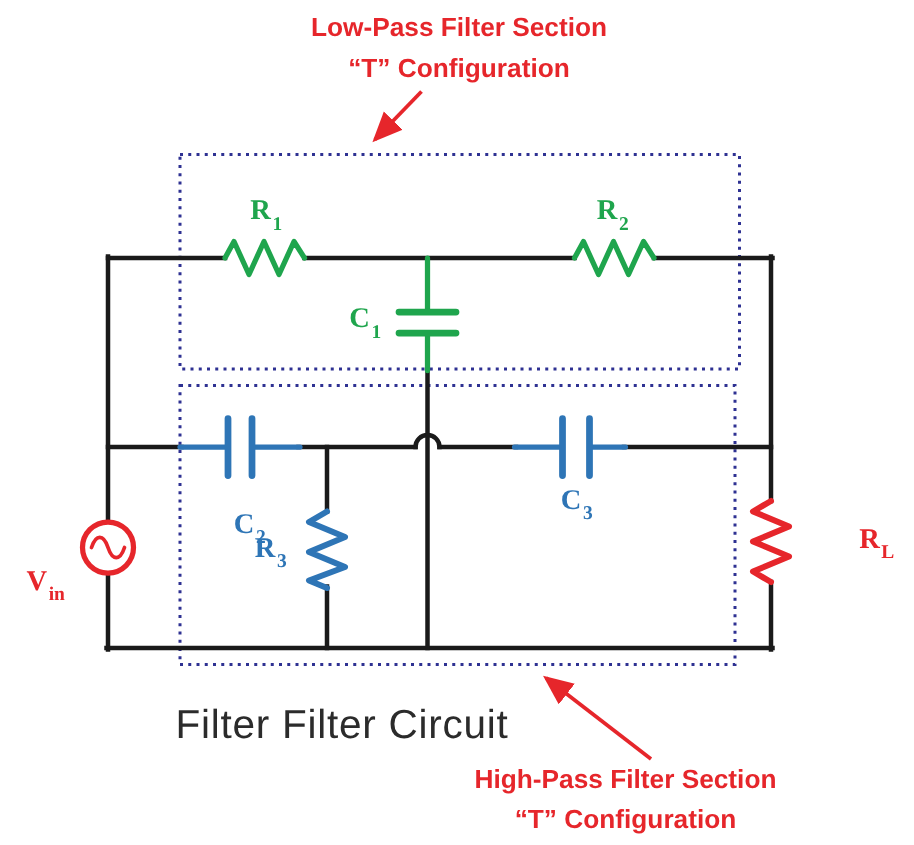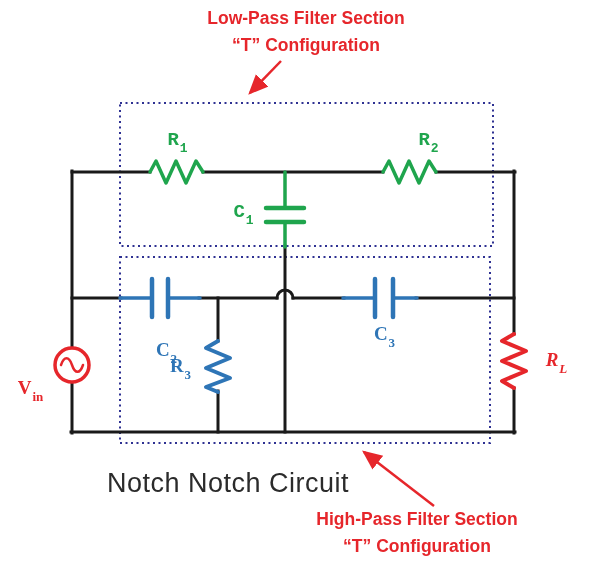--- a/index.html
+++ b/index.html
@@ -30,21 +30,21 @@
     font-size: 19px;
     white-space: nowrap;
     line-height: 1;
   }
   .label sub {
     font-size: 13px;
     position: relative;
     top: 2px;
     left: 1px;
   }
-  .label.green { color: var(--green); font-family: Liberation Mono, monospace; }
+  .label.green { color: var(--green); }
   .label.blue  { color: var(--blue); }
   .label.red   { color: var(--red); }
   .annotation {
     position: absolute;
     text-align: center;
     color: var(--red);
     font-weight: bold;
     font-size: 17.5px;
     line-height: 27px;
     white-space: nowrap;
@@ -112,24 +112,24 @@
   <div class="annotation" style="left:306px; top:5px;">
     <div>Low-Pass Filter Section</div>
     <div>“T” Configuration</div>
   </div>
 
   <div class="annotation" style="left:417px; top:506px;text-align:center;">
     <div>High-Pass Filter Section</div>
     <div>“T” Configuration</div>
   </div>
 
-  <div class="caption" style="left:228px; top:468px;">Notch Notch Circuit</div>
+  <div class="caption" style="left:228px; top:468px;">Filter Filter Circuit</div>
 
   <div class="label green" style="left:177px; top:142px;"><span>R</span><sub>1</sub></div>
-  <div class="label green" style="left:428px; top:142px;text-align:right;"><span>R</span><sub>2</sub></div>
+  <div class="label green" style="left:408px; top:142px;text-align:right;"><span>R</span><sub>2</sub></div>
   <div class="label green" style="left:243px; top:214px;"><span>C</span><sub>1</sub></div>
   <div class="label blue" style="left:166px; top:351px;"><span>C</span><sub>2</sub></div>
   <div class="label blue" style="left:384px; top:335px;"><span>C</span><sub>3</sub></div>
   <div class="label blue" style="left:180px; top:367px;"><span>R</span><sub>3</sub></div>
-  <div class="label red" style="left:556px; top:361px;font-style:italic;"><span>R</span><sub>L</sub></div>
+  <div class="label red" style="left:584px; top:361px;"><span>R</span><sub>L</sub></div>
   <div class="label red" style="left:30px; top:366px;margin-top:23px;"><span>V</span><sub>in</sub></div>
 
 </div>
 
 </body></html>

